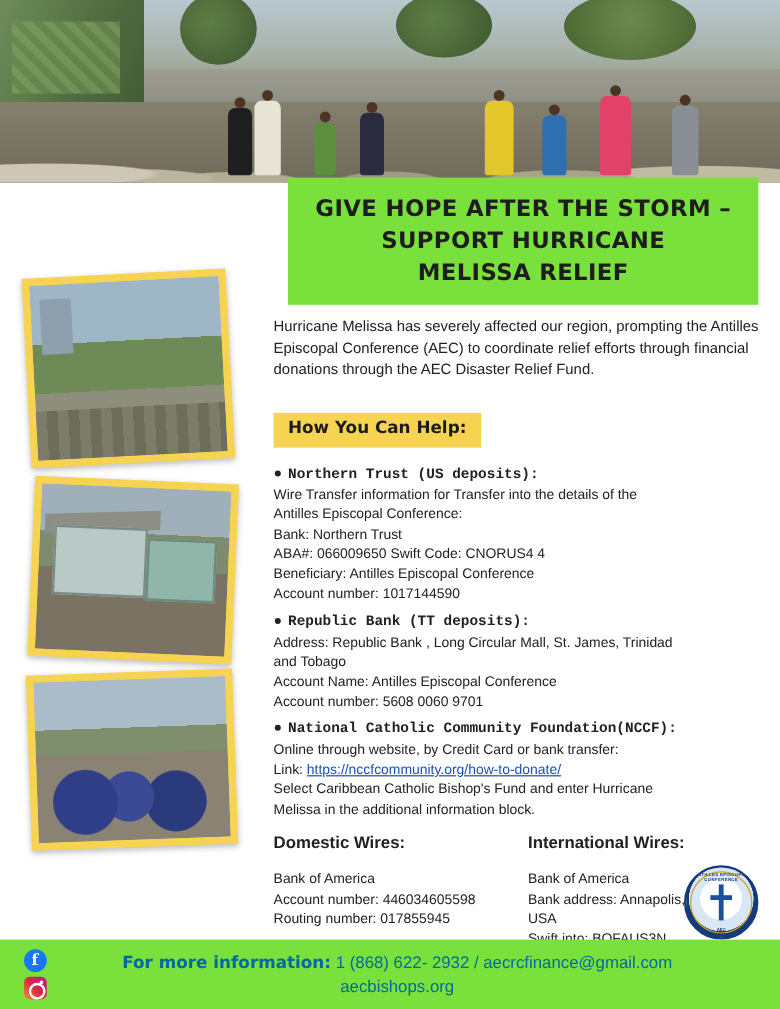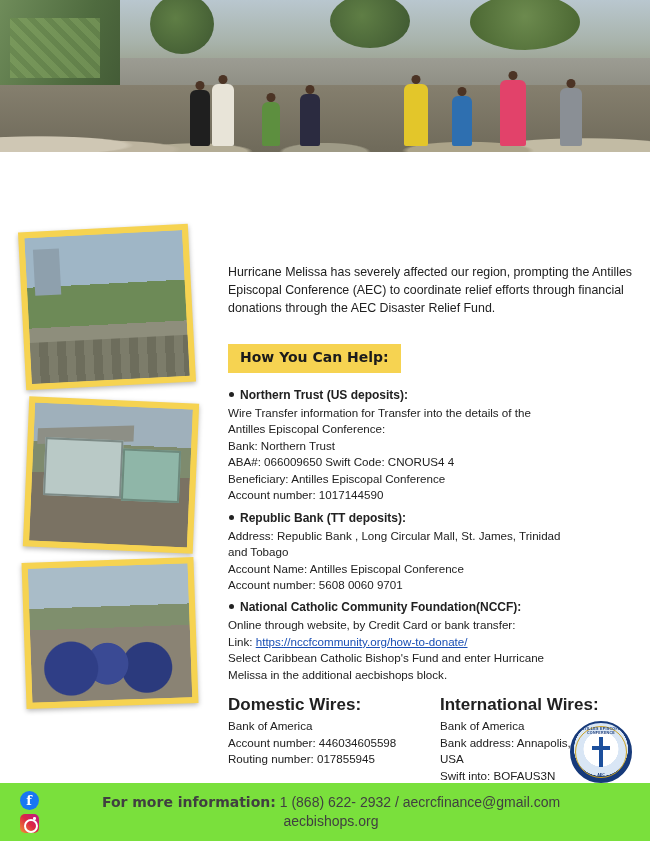--- a/index.html
+++ b/index.html
@@ -139,34 +139,35 @@
     padding: 4px 12px 5px 12px;
     margin: 16px 0 8px 0;
     font-family: "DejaVu Sans", sans-serif;
   }
 
   .bullet-head {
     font-weight: 700;
     font-size: 12px;
     margin: 6px 0 1px 12px;
     position: relative;
+    font-family: Liberation Mono, monospace;
   }
   .bullet-head .dot {
     position: absolute; left: -11px; top: 5px;
     width: 5px; height: 5px; border-radius: 50%; background: #222;
   }
   .lines { margin: 0 0 2px 0; }
   .lines div { margin: 0; }
   a.link { color: #1a4fb4; text-decoration: underline; }
 
   .wires {
     display: flex; gap: 16px; margin-top: 10px;
   }
   .wires .col { width: 50%; }
-  .wires .col-title { font-weight: 700; font-size: 17px; margin-bottom: 1px; }
+  .wires .col-title { font-weight: 700; font-size: 14px; margin-bottom: 12px; }
 
   .closing {
     margin-top: 12px;
     font-weight: 700;
     font-size: 12.6px;
     line-height: 1.35;
     font-family: "DejaVu Serif", serif;
   }
 
   
@@ -209,21 +210,21 @@
   }
   .sicon { width: 19px; height: 19px; display:flex; align-items:center; justify-content:center; }
   .fb { background:#1877f2; border-radius:50%; color:#fff; font-weight:800; font-size:13px;
         font-family:"DejaVu Serif", serif; line-height:1; }
   .ig { background: linear-gradient(45deg,#f09433,#dc2743 50%,#bc1888);
         border-radius:5px; position:relative; }
   .ig:before { content:""; position:absolute; left:4.5px; top:4.5px; width:10px; height:10px;
         border:2px solid #fff; border-radius:50%; }
   .ig:after { content:""; position:absolute; right:3px; top:3px; width:2.5px; height:2.5px;
         border-radius:50%; background:#fff; }
-  .footer-text { flex: 1; text-align: center; padding-right: 40px; color:#404040; }
+  .footer-text { flex: 1; text-align: center; padding-right: 40px; color:#0369a1; }
   .footer-line1 { font-size: 14px; line-height:1.35; }
   .footer-line1 b { font-weight: 800; font-family:"DejaVu Sans", sans-serif; }
   .footer-line2 { font-size: 14px; line-height:1.35; }
 </style>
 </head>
 <body>
 
 <div class="poster">
 
   <div class="top-photo">
@@ -275,20 +276,27 @@
       </div>
   </div>
   <div class="photo-card pc3">
     <div class="inner">
         <div class="scene-c">
           <div class="ppl"></div>
         </div>
       </div>
   </div>
 
+  <div class="title-box">
+    <h1>
+      <span>GIVE HOPE AFTER THE STORM –</span><br>
+      <span>SUPPORT HURRICANE</span><br>
+      <span>MELISSA RELIEF</span>
+    </h1>
+  </div>
 
   <div class="content">
 
     <p class="intro">Hurricane Melissa has severely affected our region, prompting the Antilles Episcopal Conference (AEC) to coordinate relief efforts through financial donations through the AEC Disaster Relief Fund.</p>
 
     <div class="help-badge">How You Can Help:</div>
 
     
     <div class="bullet-head">
       <span class="dot"></span>
@@ -319,21 +327,21 @@
     <div class="bullet-head">
       <span class="dot"></span>
       <span>National Catholic Community Foundation(NCCF):</span>
     </div>
     <div class="lines">
       <div>Online through website, by Credit Card or bank transfer:</div>
       <div>
         <span>Link: </span><a class="link" href="#">https://nccfcommunity.org/how-to-donate/</a>
       </div>
       <div>Select Caribbean Catholic Bishop's Fund and enter Hurricane</div>
-      <div>Melissa in the additional aecbishops block.</div>
+      <div>Melissa in the additional information block.</div>
     </div>
 
     
     <div class="wires">
       <div class="col">
         <div class="col-title">Domestic Wires:</div>
         <div>Bank of America</div>
         <div>Account number: 446034605598</div>
         <div>Routing number: 017855945</div>
       </div>

